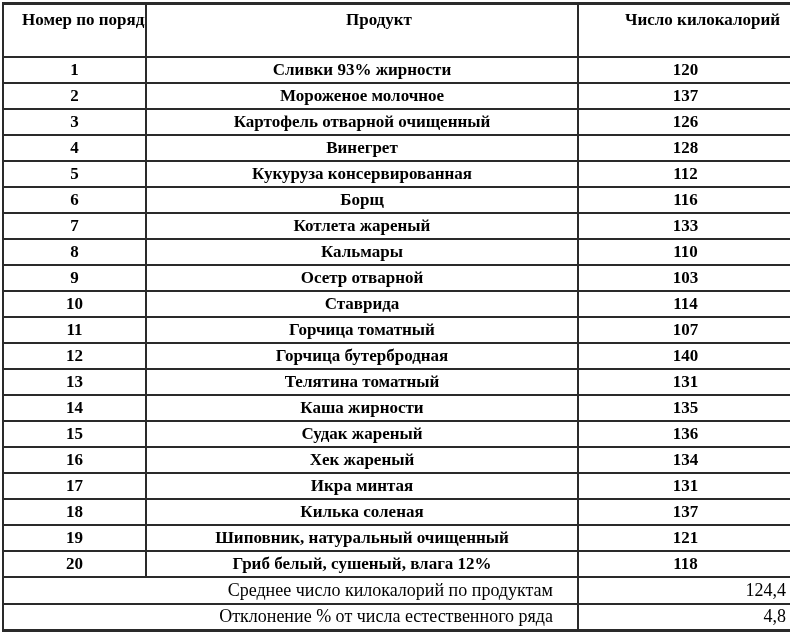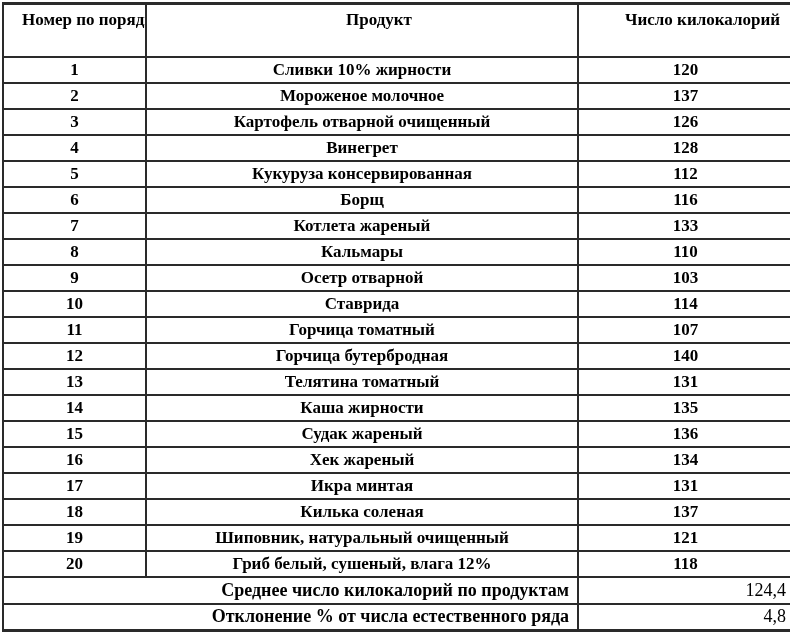--- a/index.html
+++ b/index.html
@@ -62,21 +62,21 @@
     padding: 0 4px;
   }
   tfoot td {
     height: 27px;
     vertical-align: middle;
     font-weight: normal;
     font-size: 18px;
     text-align: right;
     padding: 0 6px 0 4px;
   }
-  tfoot td.summary-label { padding-right: 8px; font-weight: bold; }
+  tfoot td.summary-label { padding-right: 24px; }
   tfoot td.summary-value { padding-right: 6px; }
   tfoot tr:last-child td { border-bottom-width: 3px; margin-left: 8px; }
 </style>
 </head>
 <body>
 
 <div class="page">
   <table class="calories">
     <colgroup>
       <col class="c-num">
@@ -86,21 +86,21 @@
     <thead>
       <tr>
         <th class="th-num">Номер по порядку</th>
         <th>Продукт</th>
         <th>Число килокалорий</th>
       </tr>
     </thead>
     <tbody>
         <tr>
           <td>1</td>
-          <td>Сливки 10% жирности</td>
+          <td>Сливки 93% жирности</td>
           <td>120</td>
         </tr>
         <tr>
           <td>2</td>
           <td>Мороженое молочное</td>
           <td>137</td>
         </tr>
         <tr>
           <td>3</td>
           <td>Картофель отварной очищенный</td>

